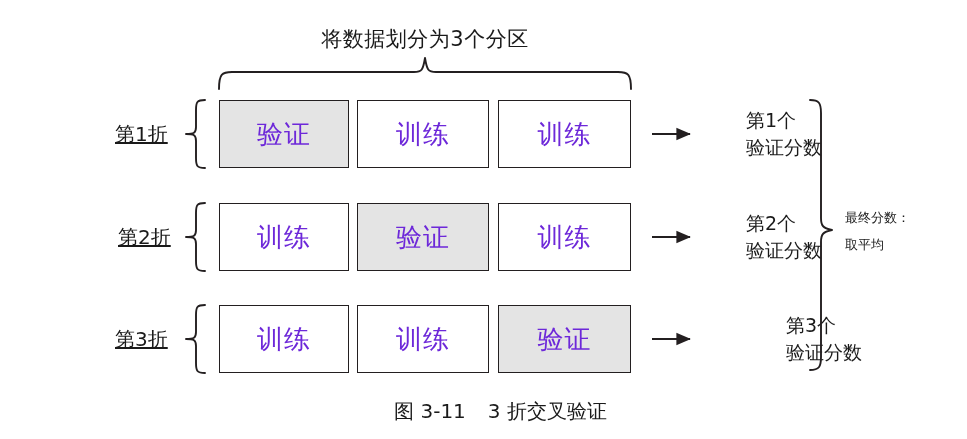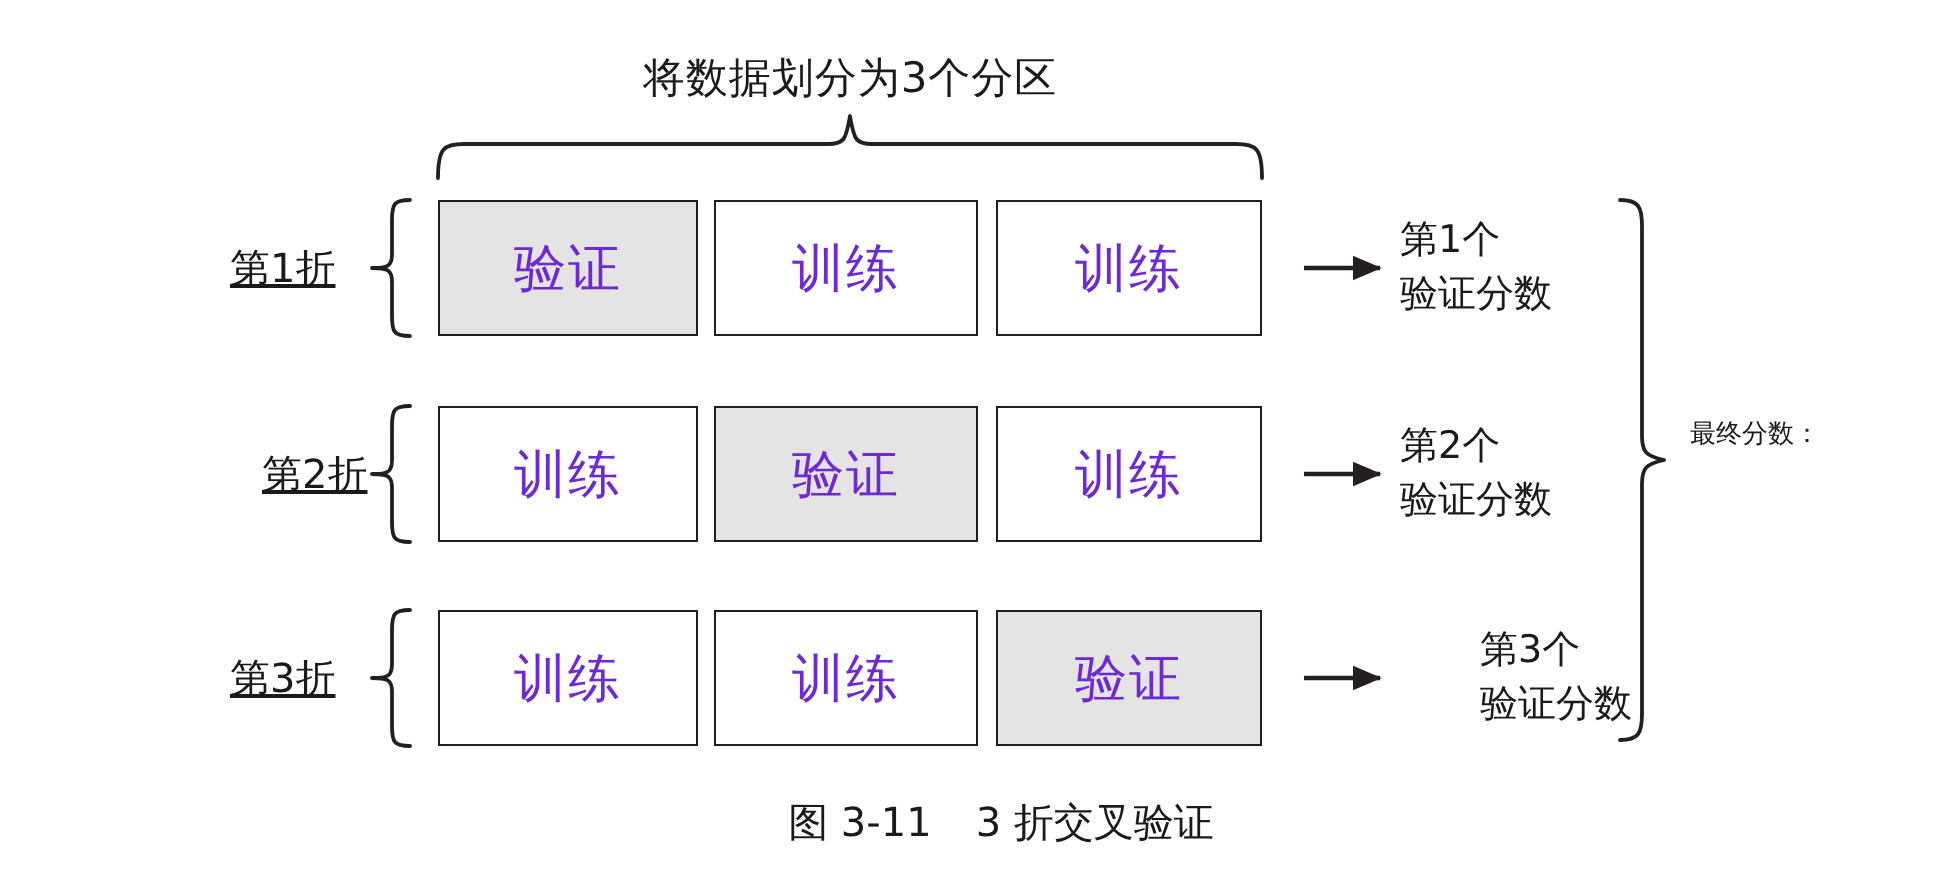--- a/index.html
+++ b/index.html
@@ -66,21 +66,21 @@
   .cell.validation {
     background: #e4e4e4;
   }
 
   
   .score-label {
     font-size: 19px;
     line-height: 27px;
     white-space: nowrap;
   }
-  .score-label .line { display: block; }
+  .score-label .line { display: block; margin-left: 46px; }
 
   
   #final-score-label {
     left: 845px;
     top: 204px;
     font-size: 13px;
     line-height: 27px;
     white-space: nowrap;
   }
   #final-score-label .line { display: block; }
@@ -108,21 +108,21 @@
 
   <div class="abs cell validation" style="left:219px; top:100px; width:130px; height:68px;">验证</div>
   <div class="abs cell" style="left:357px; top:100px; width:132px; height:68px;">训练</div>
   <div class="abs cell" style="left:498px; top:100px; width:133px; height:68px;">训练</div>
 
   <div class="abs score-label" style="left:700px; top:107px;">
     <span class="line">第1个</span>
     <span class="line">验证分数</span>
   </div>
 
-  <div class="abs fold-label" style="left:131px; top:224px;">第2折</div>
+  <div class="abs fold-label" style="left:118px; top:224px;">第2折</div>
 
   <div class="abs cell" style="left:219px; top:203px; width:130px; height:68px;">训练</div>
   <div class="abs cell validation" style="left:357px; top:203px; width:132px; height:68px;">验证</div>
   <div class="abs cell" style="left:498px; top:203px; width:133px; height:68px;">训练</div>
 
   <div class="abs score-label" style="left:700px; top:210px;">
     <span class="line">第2个</span>
     <span class="line">验证分数</span>
   </div>
 
@@ -132,20 +132,21 @@
   <div class="abs cell" style="left:357px; top:305px; width:132px; height:68px;">训练</div>
   <div class="abs cell validation" style="left:498px; top:305px; width:133px; height:68px;">验证</div>
 
   <div class="abs score-label" style="left:740px; top:312px;">
     <span class="line">第3个</span>
     <span class="line">验证分数</span>
   </div>
 
   <div class="abs" id="final-score-label">
     <span class="line">最终分数：</span>
+    <span class="line">取平均</span>
   </div>
 
   <svg class="abs" id="vector-layer" viewBox="0 0 967 439">
     <defs>
       <marker id="arrowhead" markerWidth="7" markerHeight="7" refX="6.2" refY="3.0" orient="auto" markerUnits="strokeWidth">
         <path d="M0,0.2 L6.6,3.0 L0,5.8 Z" fill="#231f20"></path>
       </marker>
     </defs>
 
     <g>

